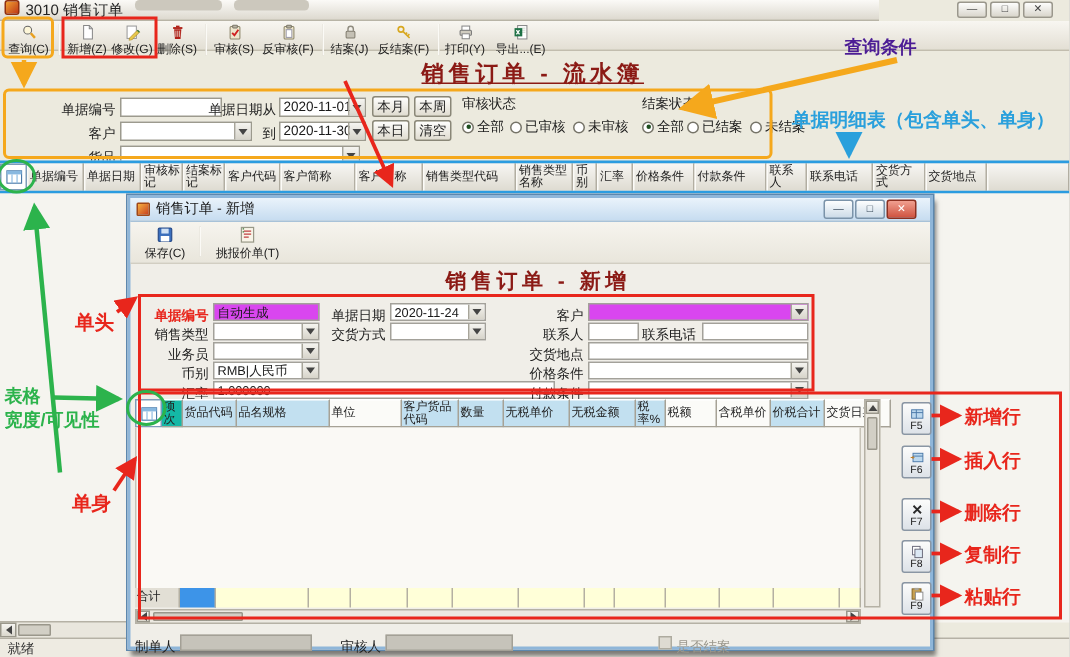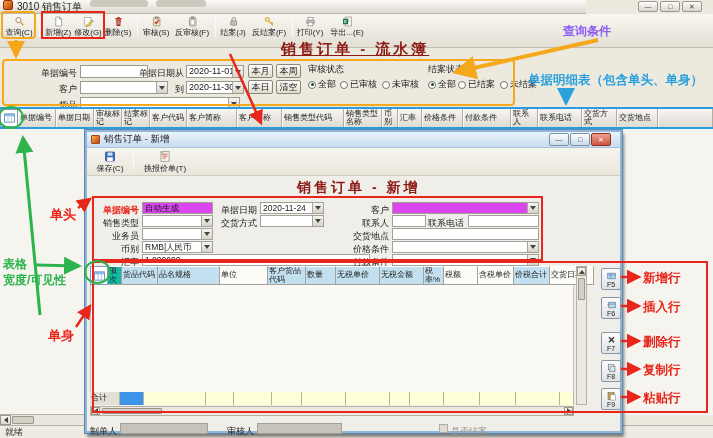--- a/index.html
+++ b/index.html
@@ -6,21 +6,21 @@
 html,body{width:713px;height:438px}
 body{font-family:"Liberation Sans","DejaVu Sans",sans-serif;font-size:9px;color:#1a1a1a}
 #screen{position:relative;width:713px;height:438px;background:#eceade;overflow:hidden;outline:1px solid #98948a}
 
 .titlebar{position:absolute;left:0;top:0;width:586px;height:14px;background:linear-gradient(#fbfaf7,#ddd9cf);border-bottom:1px solid #b8b4a6;display:flex;}
 .appicon{width:10px;height:10px;margin:0 4px 0 3px;border-radius:2px;background:linear-gradient(135deg,#f0a030,#c03818);border:1px solid #903010}
 .title-text{font-size:10px;color:#222;white-space:nowrap}
 .redact{height:7px;background:#ccc8bd;border-radius:3px;margin-left:8px}
 .winctrl{position:absolute;top:1px;width:20px;height:11px;border:1px solid #9a978c;border-radius:2px;background:linear-gradient(#fdfdfc,#d9d6cc);font-size:7px;line-height:9px;text-align:center;color:#444}
 
-.toolbar{position:absolute;left:0;top:14px;width:713px;height:34px;background:linear-gradient(#f8f6f1,#e3dfd4);border-bottom:1px solid #c2bdae}
+.toolbar{position:absolute;left:0;top:14px;width:713px;height:20px;background:linear-gradient(#f8f6f1,#e3dfd4);border-bottom:1px solid #c2bdae}
 .tbtn{position:absolute;top:1px;height:24px;display:flex;flex-direction:column;align-items:center;justify-content:space-between;padding:1px 0;font-size:8px;color:#222;white-space:nowrap;cursor:default}
 .tbtn svg{width:15px;height:13px}
 .tsep{position:absolute;top:2px;width:1px;height:21px;background:#c4bfb0;border-right:1px solid #fbfaf6}
 
 .qlabel{position:absolute;font-size:9px;text-align:right;white-space:nowrap;color:#222}
 .qfield{position:absolute;height:13px;background:#fff;border:1px solid #9c9a8e;font-size:9px;line-height:11px;padding:0 2px}
 .dar{position:absolute;right:0;top:0;bottom:0;width:11px;background:linear-gradient(#f5f4f0,#d7d4ca);border-left:1px solid #a8a59a;display:flex;align-items:center;justify-content:center}
 .tri-dn{width:0;height:0;border-left:3px solid transparent;border-right:3px solid transparent;border-top:4px solid #444}
 .tri-up{width:0;height:0;border-left:3px solid transparent;border-right:3px solid transparent;border-bottom:4px solid #444}
 .tri-lf{width:0;height:0;border-top:3px solid transparent;border-bottom:3px solid transparent;border-right:4px solid #444}
@@ -68,21 +68,21 @@
 .t-yel{background:#ffffd8}
 .vscroll{position:absolute;background:#ece9e1;border:1px solid #b5b1a5}
 .fkbtn{position:absolute;width:20px;height:22px;border:1px solid #8a96a4;border-radius:2px;background:linear-gradient(#fcfcfb,#dde2e8);display:flex;flex-direction:column;align-items:center;justify-content:space-between;padding:2px 0 1px;font-size:7px;color:#222}
 .fkbtn svg{width:13px;height:11px}
 .chk{position:absolute;width:9px;height:9px;border:1px solid #aeab9f;background:#dedbd2}
 .graybox{position:absolute;background:#c6c3ba;border:1px solid #a3a096;height:11px}
 .ann-box{position:absolute;z-index:50;pointer-events:none}
 .box-orange{border:2px solid #f5a81c;border-radius:4px}
 .box-red{border:2px solid #e8261c}
 .circ-green{border:2.5px solid #2cb34c;border-radius:50%}
-.t-orange{position:absolute;color:#8b5cf6;font-weight:bold;font-size:12px;white-space:nowrap;z-index:50}
+.t-orange{position:absolute;color:#4c1d95;font-weight:bold;font-size:12px;white-space:nowrap;z-index:50}
 .t-blue{position:absolute;color:#2aa0dc;font-weight:bold;font-size:12.5px;white-space:nowrap;z-index:50}
 .t-red{position:absolute;color:#e8261c;font-weight:bold;font-size:13px;white-space:nowrap;z-index:50}
 .t-green{position:absolute;color:#2cb34c;font-weight:bold;font-size:12px;line-height:1.3;z-index:50}
 .t-dkred{position:absolute;color:#8b1a15;font-weight:bold;font-size:15px;letter-spacing:3px;text-decoration:underline;white-space:nowrap;z-index:15}
 .overlay{position:absolute;left:0;top:0;z-index:60;pointer-events:none}
 </style>
 </head>
 <body>
 
 <div id="screen">

